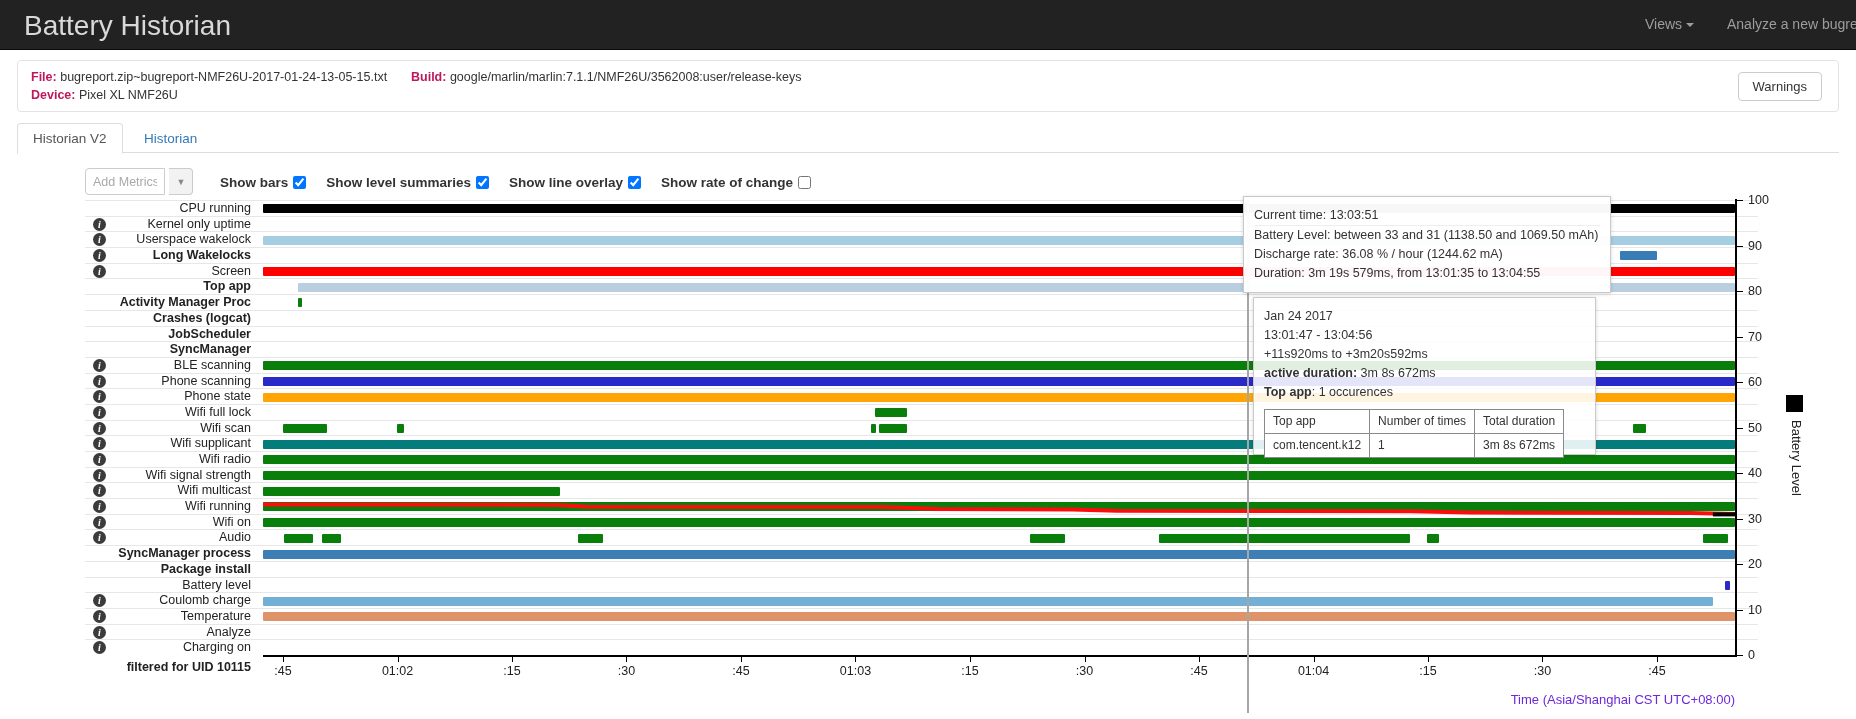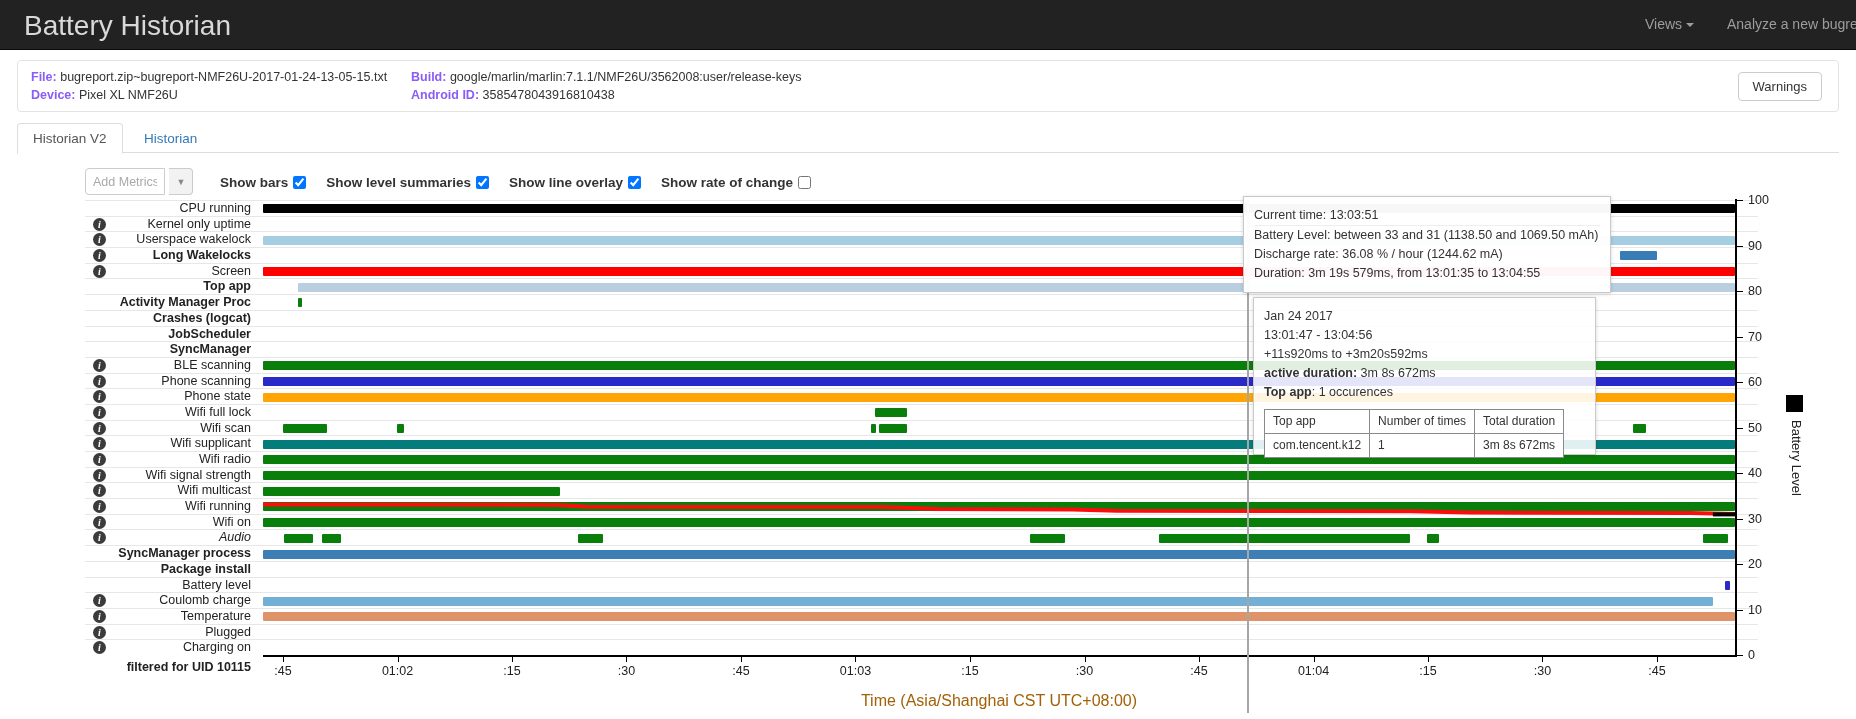--- a/index.html
+++ b/index.html
@@ -14,21 +14,21 @@
   .nav-views { left:1645px; }
   .nav-analyze { left:1727px; }
   .caret { display:inline-block; width:0; height:0; margin-left:4px; vertical-align:middle;
     border-left:4px solid transparent; border-right:4px solid transparent; border-top:4px solid #9d9d9d; }
 
   
   .info-panel { position:absolute; left:17px; top:60px; width:1822px; height:52px;
     border:1px solid #e3e3e3; border-radius:4px; background:#fff; font-size:12.5px; }
   .info-col1 { position:absolute; left:13px; top:7px; line-height:18px; }
   .info-col2 { position:absolute; left:393px; top:7px; line-height:18px; }
-  .info-panel b { color:#8b5cf6; }
+  .info-panel b { color:#be185d; }
   .warnings-btn { position:absolute; right:16px; top:11px; padding:6px 14px; font-size:13px; color:#333;
     background:#fff; border:1px solid #ccc; border-radius:4px; cursor:pointer; font-family:"Liberation Sans", sans-serif; }
 
   
   .tabs { position:absolute; left:17px; top:122px; width:1822px; height:31px; border-bottom:1px solid #ddd; }
   .tab { position:relative; display:inline-block; padding:7px 15px; font-size:13.5px; margin-right:2px; cursor:pointer; top:1px; }
   .tab.active { color:#555; background:#fff; border:1px solid #ddd; border-bottom:1px solid #fff; border-radius:4px 4px 0 0; }
   .tab.inactive { color:#337ab7; }
 
   
@@ -50,21 +50,21 @@
   .info-ico { position:absolute; left:8px; top:1px; width:13px; height:13px; border-radius:50%; background:#3b3b3b;
     color:#fff; font-size:10px; font-weight:bold; font-family:"Liberation Serif", serif; font-style:italic;
     text-align:center; line-height:13px; cursor:pointer; pointer-events:auto; }
   .bar-seg { position:absolute; border-radius:1px; }
   .plot-axis-x { position:absolute; left:263px; top:655px; width:1473px; height:2px; background:#000; }
   .plot-axis-y { position:absolute; left:1735px; top:199px; width:2px; height:458px; background:#000; }
   .xtick { position:absolute; top:657px; width:1px; height:5px; background:#000; }
   .xtick-label { position:absolute; top:664px; font-size:12.5px; color:#222; transform:translateX(-50%); }
   .ytick { position:absolute; left:1737px; width:6px; height:1px; background:#000; }
   .ytick-label { position:absolute; left:1748px; font-size:12.5px; color:#222; transform:translateY(-50%); }
-  .x-axis-title { position:absolute; left:263px; top:692px; width:1472px; text-align:center; font-size:16px; color:#a16207; }
+  .x-axis-title { position:absolute; left:263px; top:692px; width:1472px; text-align:right; font-size:13px; color:#6d28d9; }
   .y-axis-title { position:absolute; left:1789px; top:420px; font-size:13px; color:#222;
     writing-mode:vertical-rl; }
   .legend-swatch { position:absolute; left:1786px; top:395px; width:17px; height:17px; background:#000; }
   .chart-footer { position:absolute; left:85px; top:660px; width:166px; text-align:right; font-size:12.5px; font-weight:bold; color:#222; }
   .hover-line { position:absolute; left:1247px; top:196px; width:1.5px; height:517px; background:#a6a6a6; }
   #level-svg { position:absolute; left:263px; top:200px; }
 
   
   .tt { position:absolute; background:rgba(255,255,255,0.97); border:1px solid #c9c9c9;
     box-shadow:0 1px 4px rgba(0,0,0,0.15); font-size:12.5px; color:#333; padding:9px 10px; line-height:19px; }
@@ -87,21 +87,20 @@
     <div class="nav-item nav-analyze">Analyze a new bugreport</div>
   </div>
 
   <div class="info-panel">
     <div class="info-col1">
       <div><b>File:</b> <span>bugreport.zip~bugreport-NMF26U-2017-01-24-13-05-15.txt</span></div>
       <div><b>Device:</b> <span>Pixel XL NMF26U</span></div>
     </div>
     <div class="info-col2">
       <div><b>Build:</b> <span>google/marlin/marlin:7.1.1/NMF26U/3562008:user/release-keys</span></div>
-      <div><b>Android ID:</b> <span>3585478043916810438</span></div>
     </div>
     <button class="warnings-btn">Warnings</button>
   </div>
 
   <div class="tabs">
     <span class="tab active">Historian V2</span>
     <span class="tab inactive">Historian</span>
   </div>
 
   <div class="controls">
@@ -208,21 +207,21 @@
           <div class="crow-label" style="line-height: 15.6897px;">Wifi running</div>
           <div class="bar-seg" style="left: 178px; width: 1472px; top: 3.34483px; height: 9px; background: rgb(10, 126, 10);"></div>
         </div>
         <div class="crow" style="top: 513.793px; height: 15.6897px;">
           <span class="info-ico">i</span>
           <div class="crow-label" style="line-height: 15.6897px;">Wifi on</div>
           <div class="bar-seg" style="left: 178px; width: 1472px; top: 3.34483px; height: 9px; background: rgb(10, 126, 10);"></div>
         </div>
         <div class="crow" style="top: 529.483px; height: 15.6897px;">
           <span class="info-ico">i</span>
-          <div class="crow-label" style="line-height: 15.6897px; font-style: italic;">Audio</div>
+          <div class="crow-label" style="line-height: 15.6897px;">Audio</div>
           <div class="bar-seg" style="left: 199.05px; width: 28.5568px; top: 3.34483px; height: 9px; background: rgb(10, 126, 10);"></div>
           <div class="bar-seg" style="left: 236.88px; width: 19.136px; top: 3.34483px; height: 9px; background: rgb(10, 126, 10);"></div>
           <div class="bar-seg" style="left: 493.008px; width: 25.024px; top: 3.34483px; height: 9px; background: rgb(10, 126, 10);"></div>
           <div class="bar-seg" style="left: 944.912px; width: 35.328px; top: 3.34483px; height: 9px; background: rgb(10, 126, 10);"></div>
           <div class="bar-seg" style="left: 1074.45px; width: 250.24px; top: 3.34483px; height: 9px; background: rgb(10, 126, 10);"></div>
           <div class="bar-seg" style="left: 1342.35px; width: 11.776px; top: 3.34483px; height: 9px; background: rgb(10, 126, 10);"></div>
           <div class="bar-seg" style="left: 1617.62px; width: 25.024px; top: 3.34483px; height: 9px; background: rgb(10, 126, 10);"></div>
         </div>
         <div class="crow" style="top: 545.172px; height: 15.6897px;">
           <div class="crow-label bold" style="line-height: 15.6897px;">SyncManager process</div>
@@ -240,21 +239,21 @@
           <div class="crow-label" style="line-height: 15.6897px;">Coulomb charge</div>
           <div class="bar-seg" style="left: 178px; width: 1449.92px; top: 3.34483px; height: 9px; background: rgb(116, 176, 214);"></div>
         </div>
         <div class="crow" style="top: 607.931px; height: 15.6897px;">
           <span class="info-ico">i</span>
           <div class="crow-label" style="line-height: 15.6897px;">Temperature</div>
           <div class="bar-seg" style="left: 178px; width: 1472px; top: 3.34483px; height: 9px; background: rgb(223, 147, 104);"></div>
         </div>
         <div class="crow" style="top: 623.621px; height: 15.6897px;">
           <span class="info-ico">i</span>
-          <div class="crow-label" style="line-height: 15.6897px;">Plugged</div>
+          <div class="crow-label" style="line-height: 15.6897px;">Analyze</div>
         </div>
         <div class="crow" style="top: 639.31px; height: 15.6897px;">
           <span class="info-ico">i</span>
           <div class="crow-label" style="line-height: 15.6897px;">Charging on</div>
         </div>
       </div>
     <div class="plot-axis-x"></div>
     <div class="plot-axis-y"></div>
     <div id="xticks">
         <div class="xtick" style="left: 283.019px;"></div>

